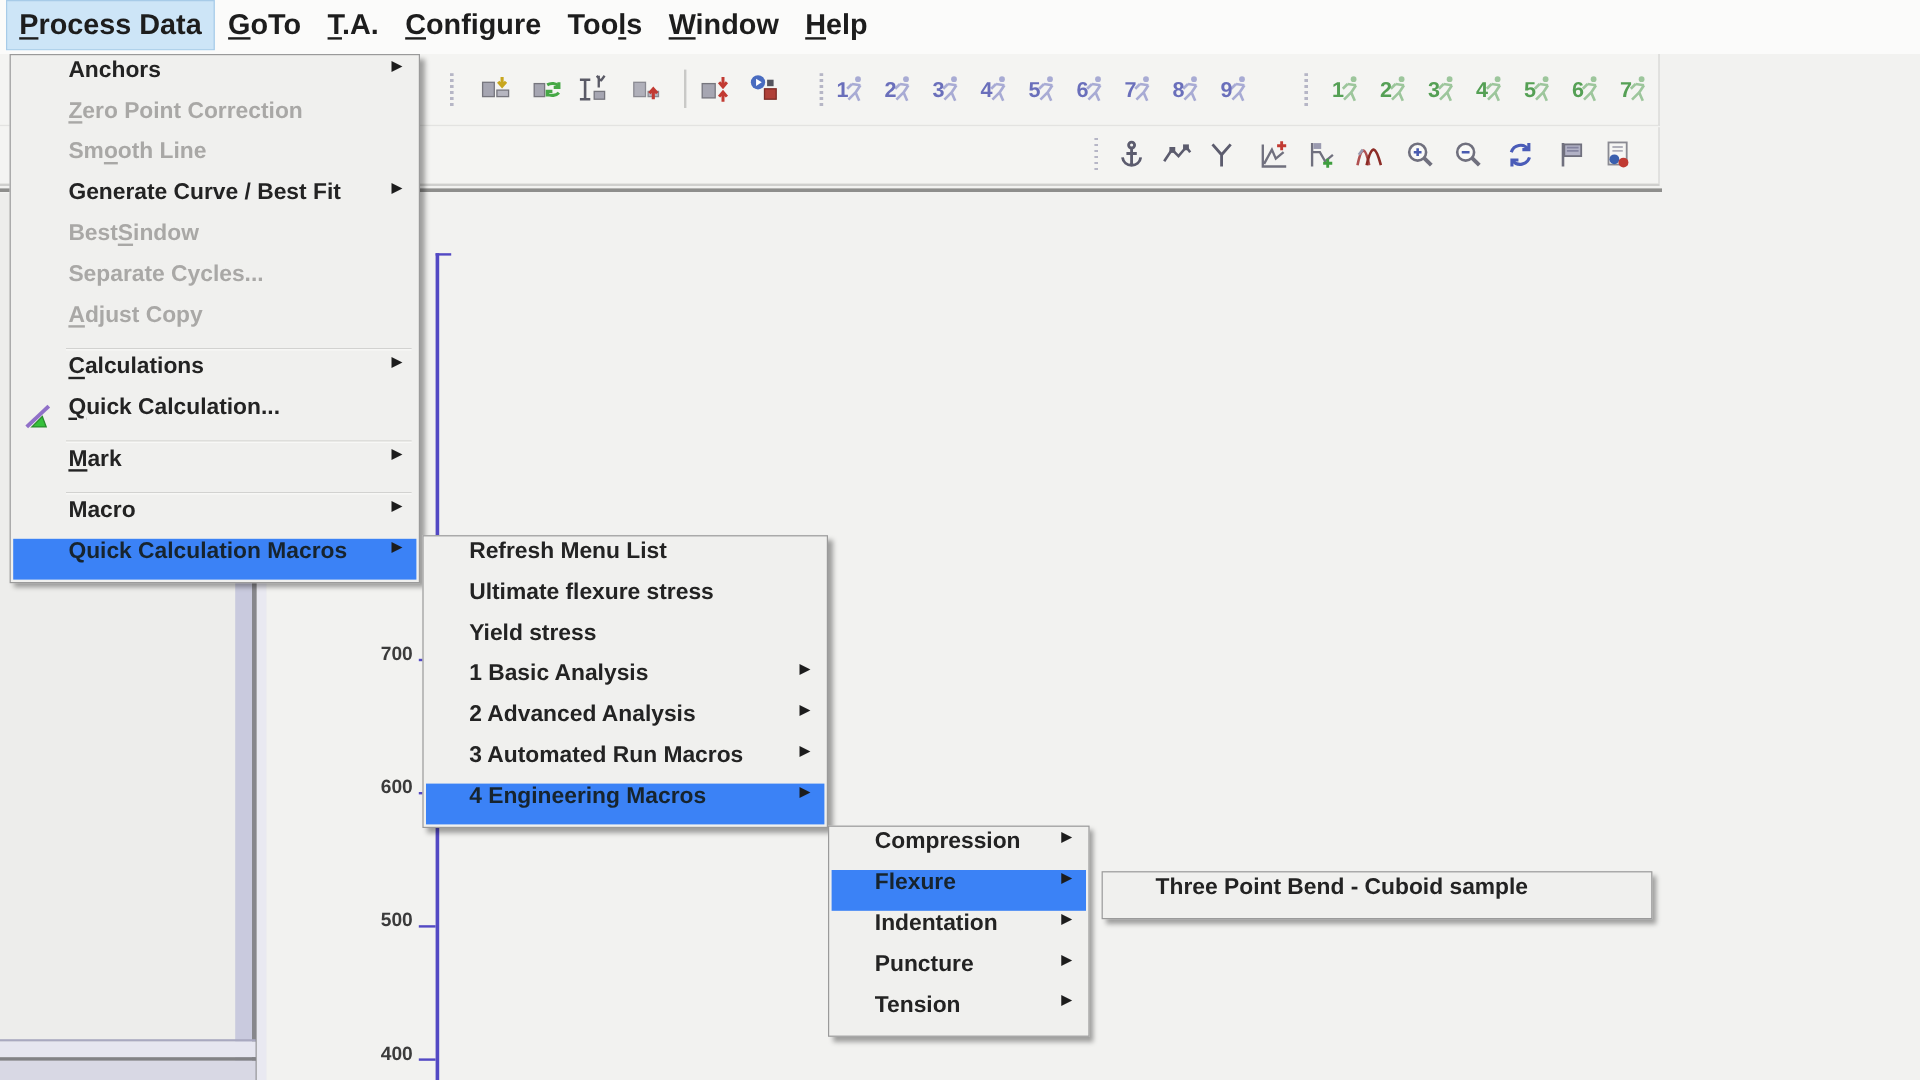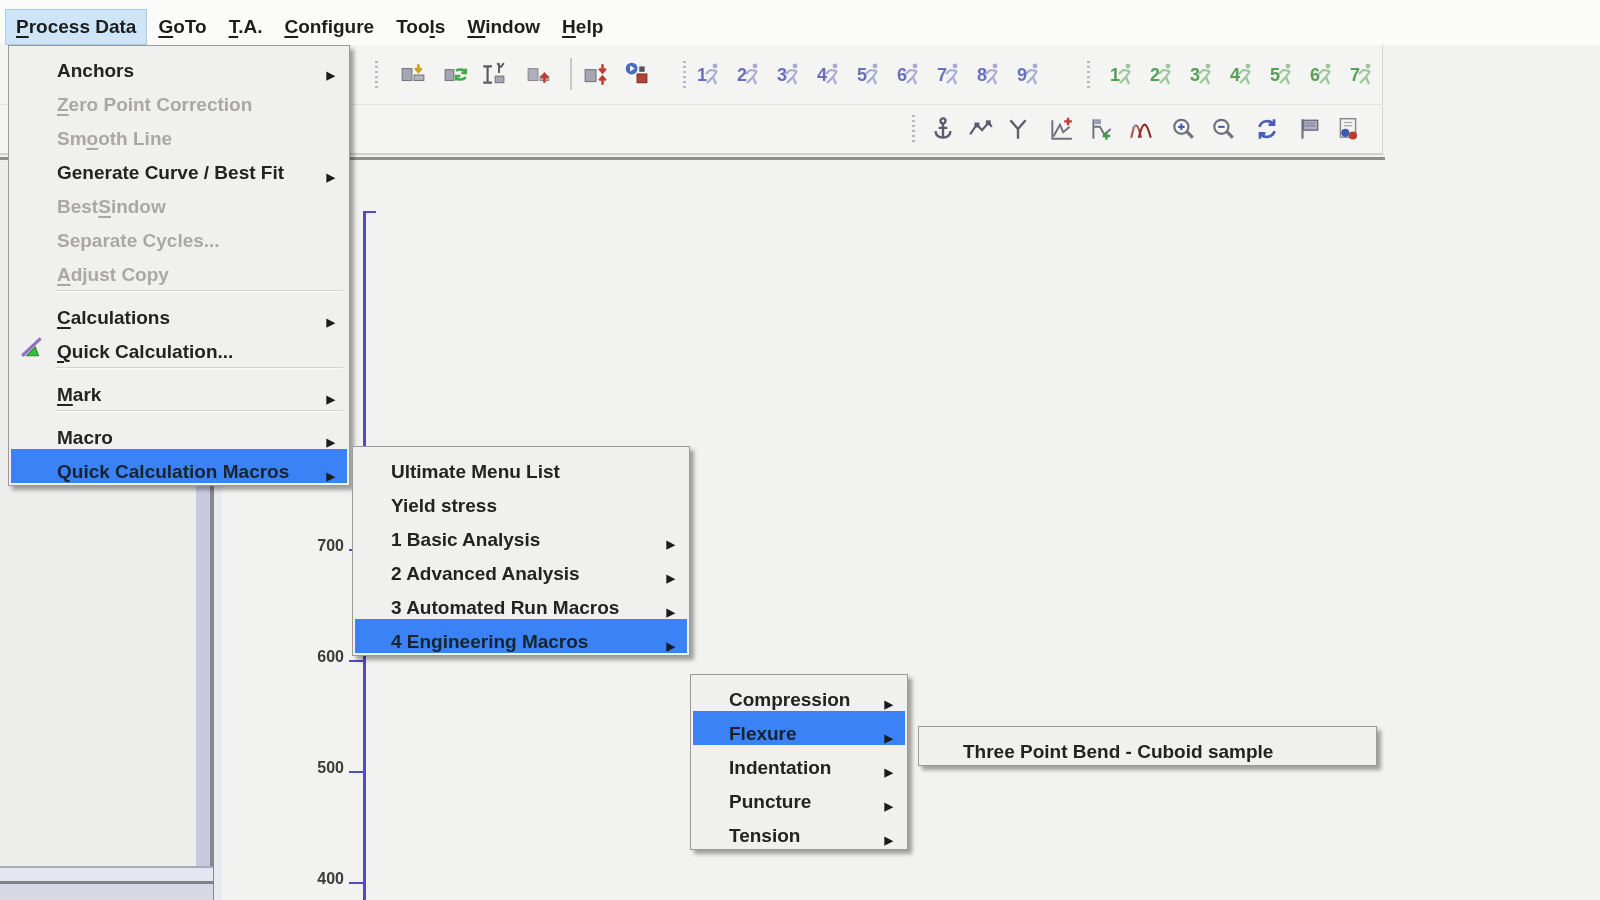--- a/index.html
+++ b/index.html
@@ -5,23 +5,23 @@
   html,body{margin:0;padding:0;}
   .screen{
     position:relative;width:1600px;height:900px;overflow:hidden;
     background:#f2f2f0;
     font-family:"Liberation Sans",sans-serif;
     -webkit-font-smoothing:antialiased;
   }
   
   .menubar{
     position:absolute;left:0;top:0;width:100%;height:45px;
-    background:#fbfbfa;display:flex;align-items:flex-end;
+    background:#fbfbfa;display:flex;align-items:flex-start;
     padding-left:5px;box-sizing:border-box;
-    font-size:19px;font-weight:600;color:#1d1d1d;
+    font-size:24px;font-weight:600;color:#1d1d1d;
   }
   .mb{padding:7px 11px;white-space:nowrap;cursor:default;}
   .mb.sel{background:#cde5f7;box-shadow:0 0 0 1px #a7cbe8 inset;}
   u{text-decoration:underline;text-underline-offset:2.5px;text-decoration-thickness:1.5px;}
   
   .tb{position:absolute;left:0;background:#f4f4f2;border-right:1px solid #d4d4d2;box-sizing:border-box;}
   .tb1{top:45px;width:1383px;height:60px;border-bottom:1px solid #e3e3e1;}
   .tb2{top:106px;width:1383px;height:47px;}
   .tb-bottom-light{position:absolute;left:0;top:153px;width:1383px;height:2px;background:#cfcfcd;}
   .tb-border{position:absolute;left:0;top:157px;width:1385px;height:3px;background:#8e8e8c;}
@@ -40,21 +40,21 @@
   .tick{position:absolute;left:349px;width:14px;height:2px;background:#5349c4;}
   .tlabel{position:absolute;left:278px;width:66px;text-align:right;
           font-size:16px;font-weight:600;color:#3b3b3b;}
   
   .menu{
     position:absolute;background:#f0f0ee;border:1px solid #9a9a9a;
     box-shadow:4px 4px 4px rgba(0,0,0,0.35);
     padding:2px;box-sizing:border-box;z-index:10;
   }
   .mi{
-    height:34px;display:flex;align-items:flex-end;
+    height:34px;display:flex;align-items:flex-start;
     padding-left:46px;padding-right:12px;
     font-size:19px;font-weight:600;color:#232323;position:relative;
     white-space:nowrap;cursor:default;
   }
   .menu2 .mi, .menu3 .mi{padding-left:36px;}
   .menu4 .mi{padding-left:42px;}
   .mi.disabled{color:#a9a8a6;}
   .mi.hl{background:#3b82f6;color:#17242e;}
   .mi .arrow{margin-left:auto;font-size:11px;color:#1c1c1c;padding-left:14px;}
   .mi .qicon{position:absolute;left:8px;top:4px;}
@@ -432,21 +432,24 @@
       </div>
       <div class="mi hl">
         <span>Quick Calculation Macros</span>
         <u></u>
         <span></span>
         <span class="arrow">▶</span>
       </div>
     </div>
   <div class="menu menu2" id="menu2" style="left:352px;top:446px;width:338px;">
       <div class="mi">
-        <span>Ultimate Menu List</span>
+        <span>Refresh Menu List</span>
+      </div>
+      <div class="mi">
+        <span>Ultimate flexure stress</span>
       </div>
       <div class="mi">
         <span>Yield stress</span>
       </div>
       <div class="mi">
         <span>1 Basic Analysis</span>
         <span class="arrow">▶</span>
       </div>
       <div class="mi">
         <span>2 Advanced Analysis</span>
@@ -454,21 +457,21 @@
       </div>
       <div class="mi">
         <span>3 Automated Run Macros</span>
         <span class="arrow">▶</span>
       </div>
       <div class="mi hl">
         <span>4 Engineering Macros</span>
         <span class="arrow">▶</span>
       </div>
     </div>
-  <div class="menu menu3" id="menu3" style="left:690px;top:674px;width:218px;">
+  <div class="menu menu3" id="menu3" style="left:690px;top:688px;width:218px;">
       <div class="mi">
         <span>Compression</span>
         <span class="arrow">▶</span>
       </div>
       <div class="mi hl">
         <span>Flexure</span>
         <span class="arrow">▶</span>
       </div>
       <div class="mi">
         <span>Indentation</span>

